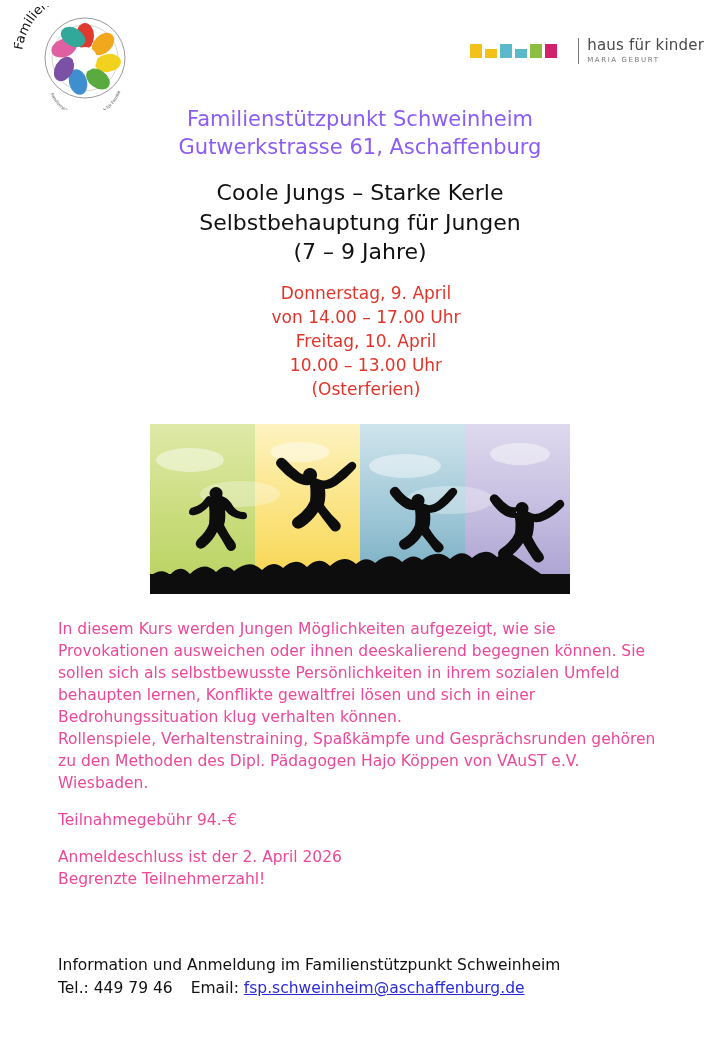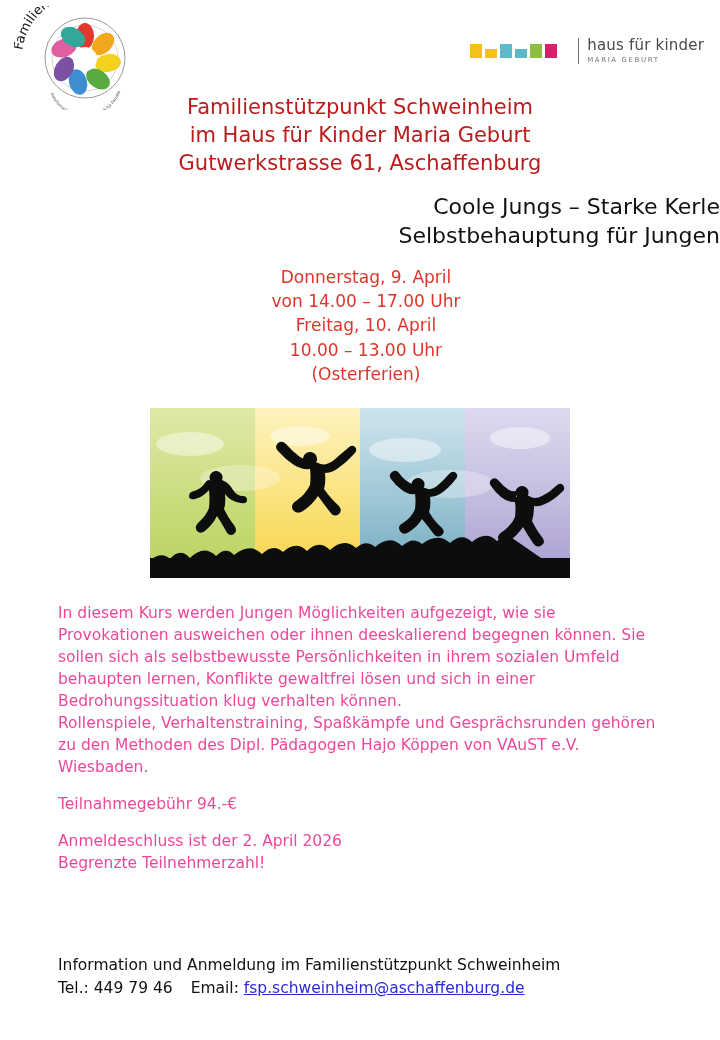--- a/index.html
+++ b/index.html
@@ -69,36 +69,36 @@
     letter-spacing: 1.6px;
     margin-top: 2px;
   }
 
   
   .title-block {
     text-align: center;
     margin-top: 2px;
   }
   .org-title {
-    color: #b91c1c;
+    color: #8b5cf6;
     font-size: 21px;
     line-height: 1.33;
     font-weight: normal;
-    margin: 4px auto;
+    margin: 16px auto;
     max-width: 640px;
   }
   .org-title div { white-space: nowrap; }
 
   .course-title {
     color: #111;
     font-size: 22px;
     line-height: 1.35;
     margin-top: 14px;
   }
-  .course-title div { white-space: nowrap; text-align: right; }
+  .course-title div { white-space: nowrap; }
 
   .dates {
     color: #e0342a;
     font-size: 17px;
     line-height: 1.42;
     margin-top: 14px;
   }
   .dates div { white-space: nowrap; padding-left: 12px; }
 
   
@@ -187,27 +187,27 @@
       <div class="hfk-title">haus für kinder</div>
       <div class="hfk-sub">MARIA GEBURT</div>
     </div>
   </div>
 </div>
 
 <div class="title-block">
 
   <div class="org-title">
     <div>Familienstützpunkt Schweinheim</div>
-    <div>im Haus für Kinder Maria Geburt</div>
     <div>Gutwerkstrasse 61, Aschaffenburg</div>
   </div>
 
   <div class="course-title">
     <div>Coole Jungs – Starke Kerle</div>
     <div>Selbstbehauptung für Jungen</div>
+    <div>(7 – 9 Jahre)</div>
   </div>
 
   <div class="dates">
     <div>Donnerstag, 9. April</div>
     <div>von 14.00 – 17.00 Uhr</div>
     <div>Freitag, 10. April</div>
     <div>10.00 – 13.00 Uhr</div>
     <div>(Osterferien)</div>
   </div>
 </div>

